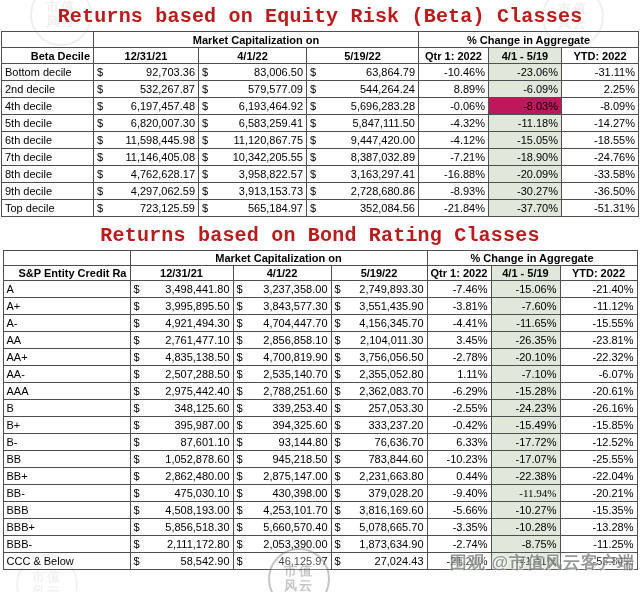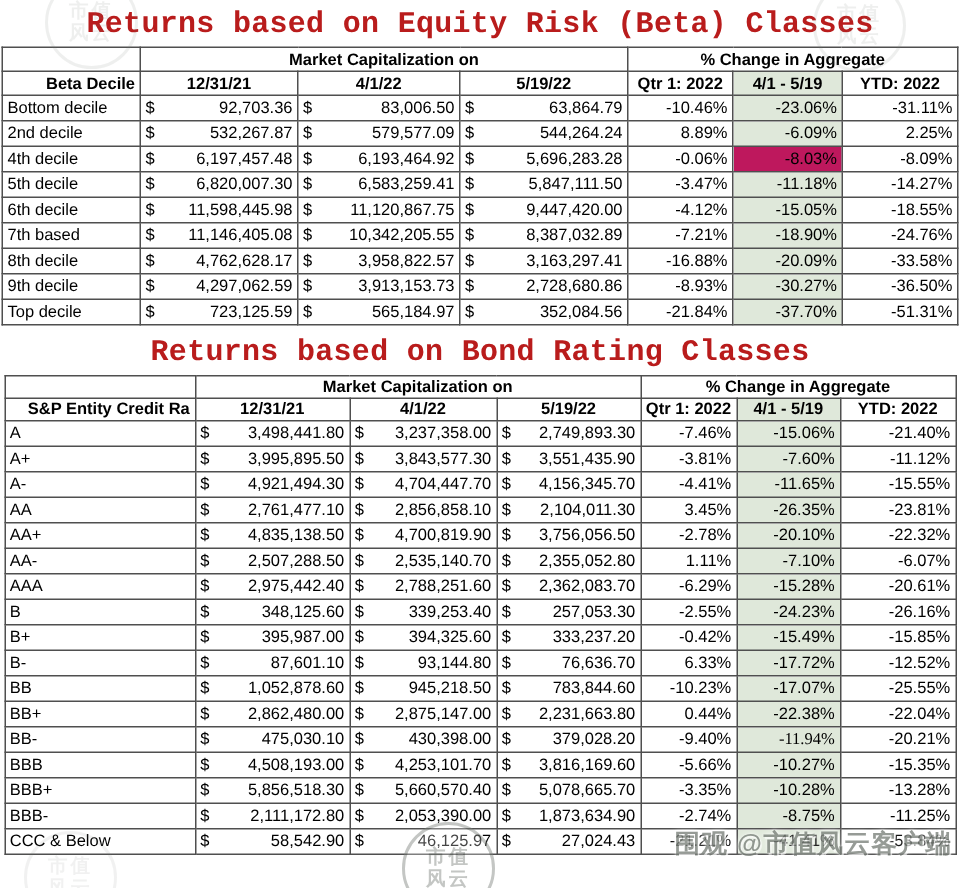--- a/index.html
+++ b/index.html
@@ -130,35 +130,35 @@
           <td class="money"><span class="cur">$</span><span class="num">5,696,283.28</span></td>
           <td class="pct">-0.06%</td>
           <td class="pct hl" style="background-color: #be185d;">-8.03%</td>
           <td class="pct">-8.09%</td>
         </tr>
         <tr>
           <td class="lbl">5th decile</td>
           <td class="money"><span class="cur">$</span><span class="num">6,820,007.30</span></td>
           <td class="money"><span class="cur">$</span><span class="num">6,583,259.41</span></td>
           <td class="money"><span class="cur">$</span><span class="num">5,847,111.50</span></td>
-          <td class="pct">-3.47%</td>
+          <td class="pct">-4.32%</td>
           <td class="pct hl" style="background-color: rgb(223, 232, 218);">-11.18%</td>
           <td class="pct">-14.27%</td>
         </tr>
         <tr>
           <td class="lbl">6th decile</td>
           <td class="money"><span class="cur">$</span><span class="num">11,598,445.98</span></td>
           <td class="money"><span class="cur">$</span><span class="num">11,120,867.75</span></td>
           <td class="money"><span class="cur">$</span><span class="num">9,447,420.00</span></td>
           <td class="pct">-4.12%</td>
           <td class="pct hl" style="background-color: rgb(223, 232, 218); padding-left: 28px;">-15.05%</td>
           <td class="pct">-18.55%</td>
         </tr>
         <tr>
-          <td class="lbl">7th based</td>
+          <td class="lbl">7th decile</td>
           <td class="money"><span class="cur">$</span><span class="num">11,146,405.08</span></td>
           <td class="money"><span class="cur">$</span><span class="num">10,342,205.55</span></td>
           <td class="money"><span class="cur">$</span><span class="num">8,387,032.89</span></td>
           <td class="pct">-7.21%</td>
           <td class="pct hl" style="background-color: rgb(223, 232, 218);">-18.90%</td>
           <td class="pct">-24.76%</td>
         </tr>
         <tr>
           <td class="lbl">8th decile</td>
           <td class="money"><span class="cur">$</span><span class="num">4,762,628.17</span></td>

